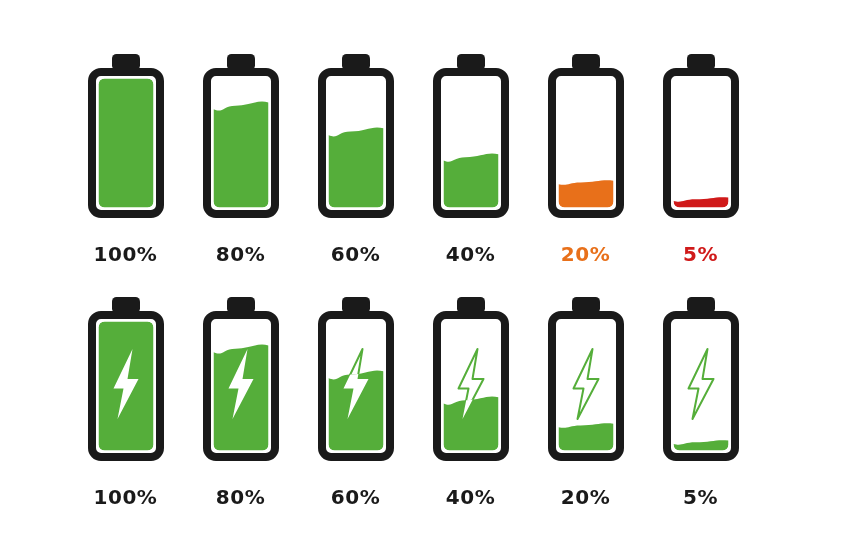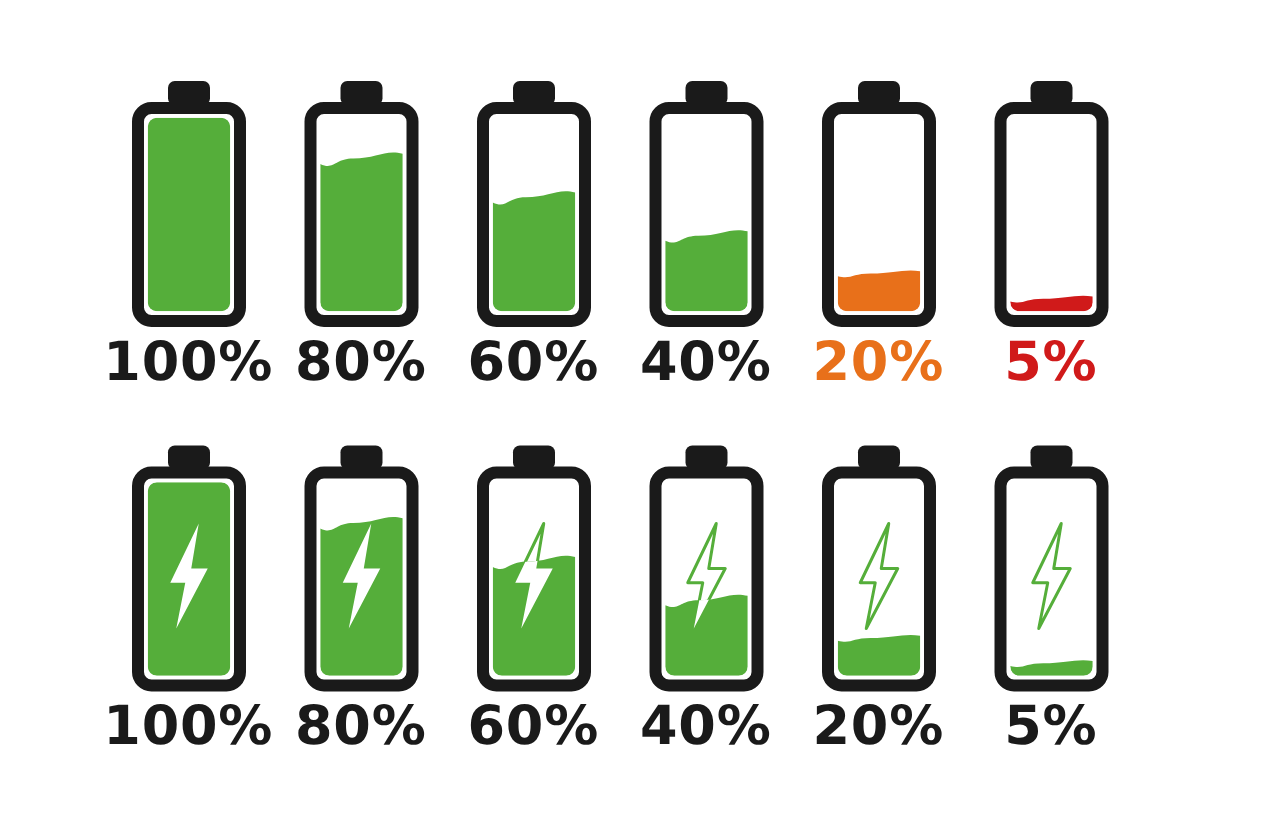--- a/index.html
+++ b/index.html
@@ -40,22 +40,22 @@
     align-items: center;
   }
   .battery-cell.first { margin-left: 68px; }
 
   .battery-graphic {
     display: block;
     width: 92px;
     height: 172px;
   }
   .battery-label {
-    margin-top: 0;
-    font-size: 36px;
+    margin-top: 20px;
+    font-size: 20px;
     font-weight: 700;
     letter-spacing: 0.5px;
     line-height: 1;
     font-family: "DejaVu Sans", "Liberation Sans", sans-serif;
     color: #1a1a1a;
     text-align: center;
     white-space: nowrap;
   }
 </style>
 </head>

